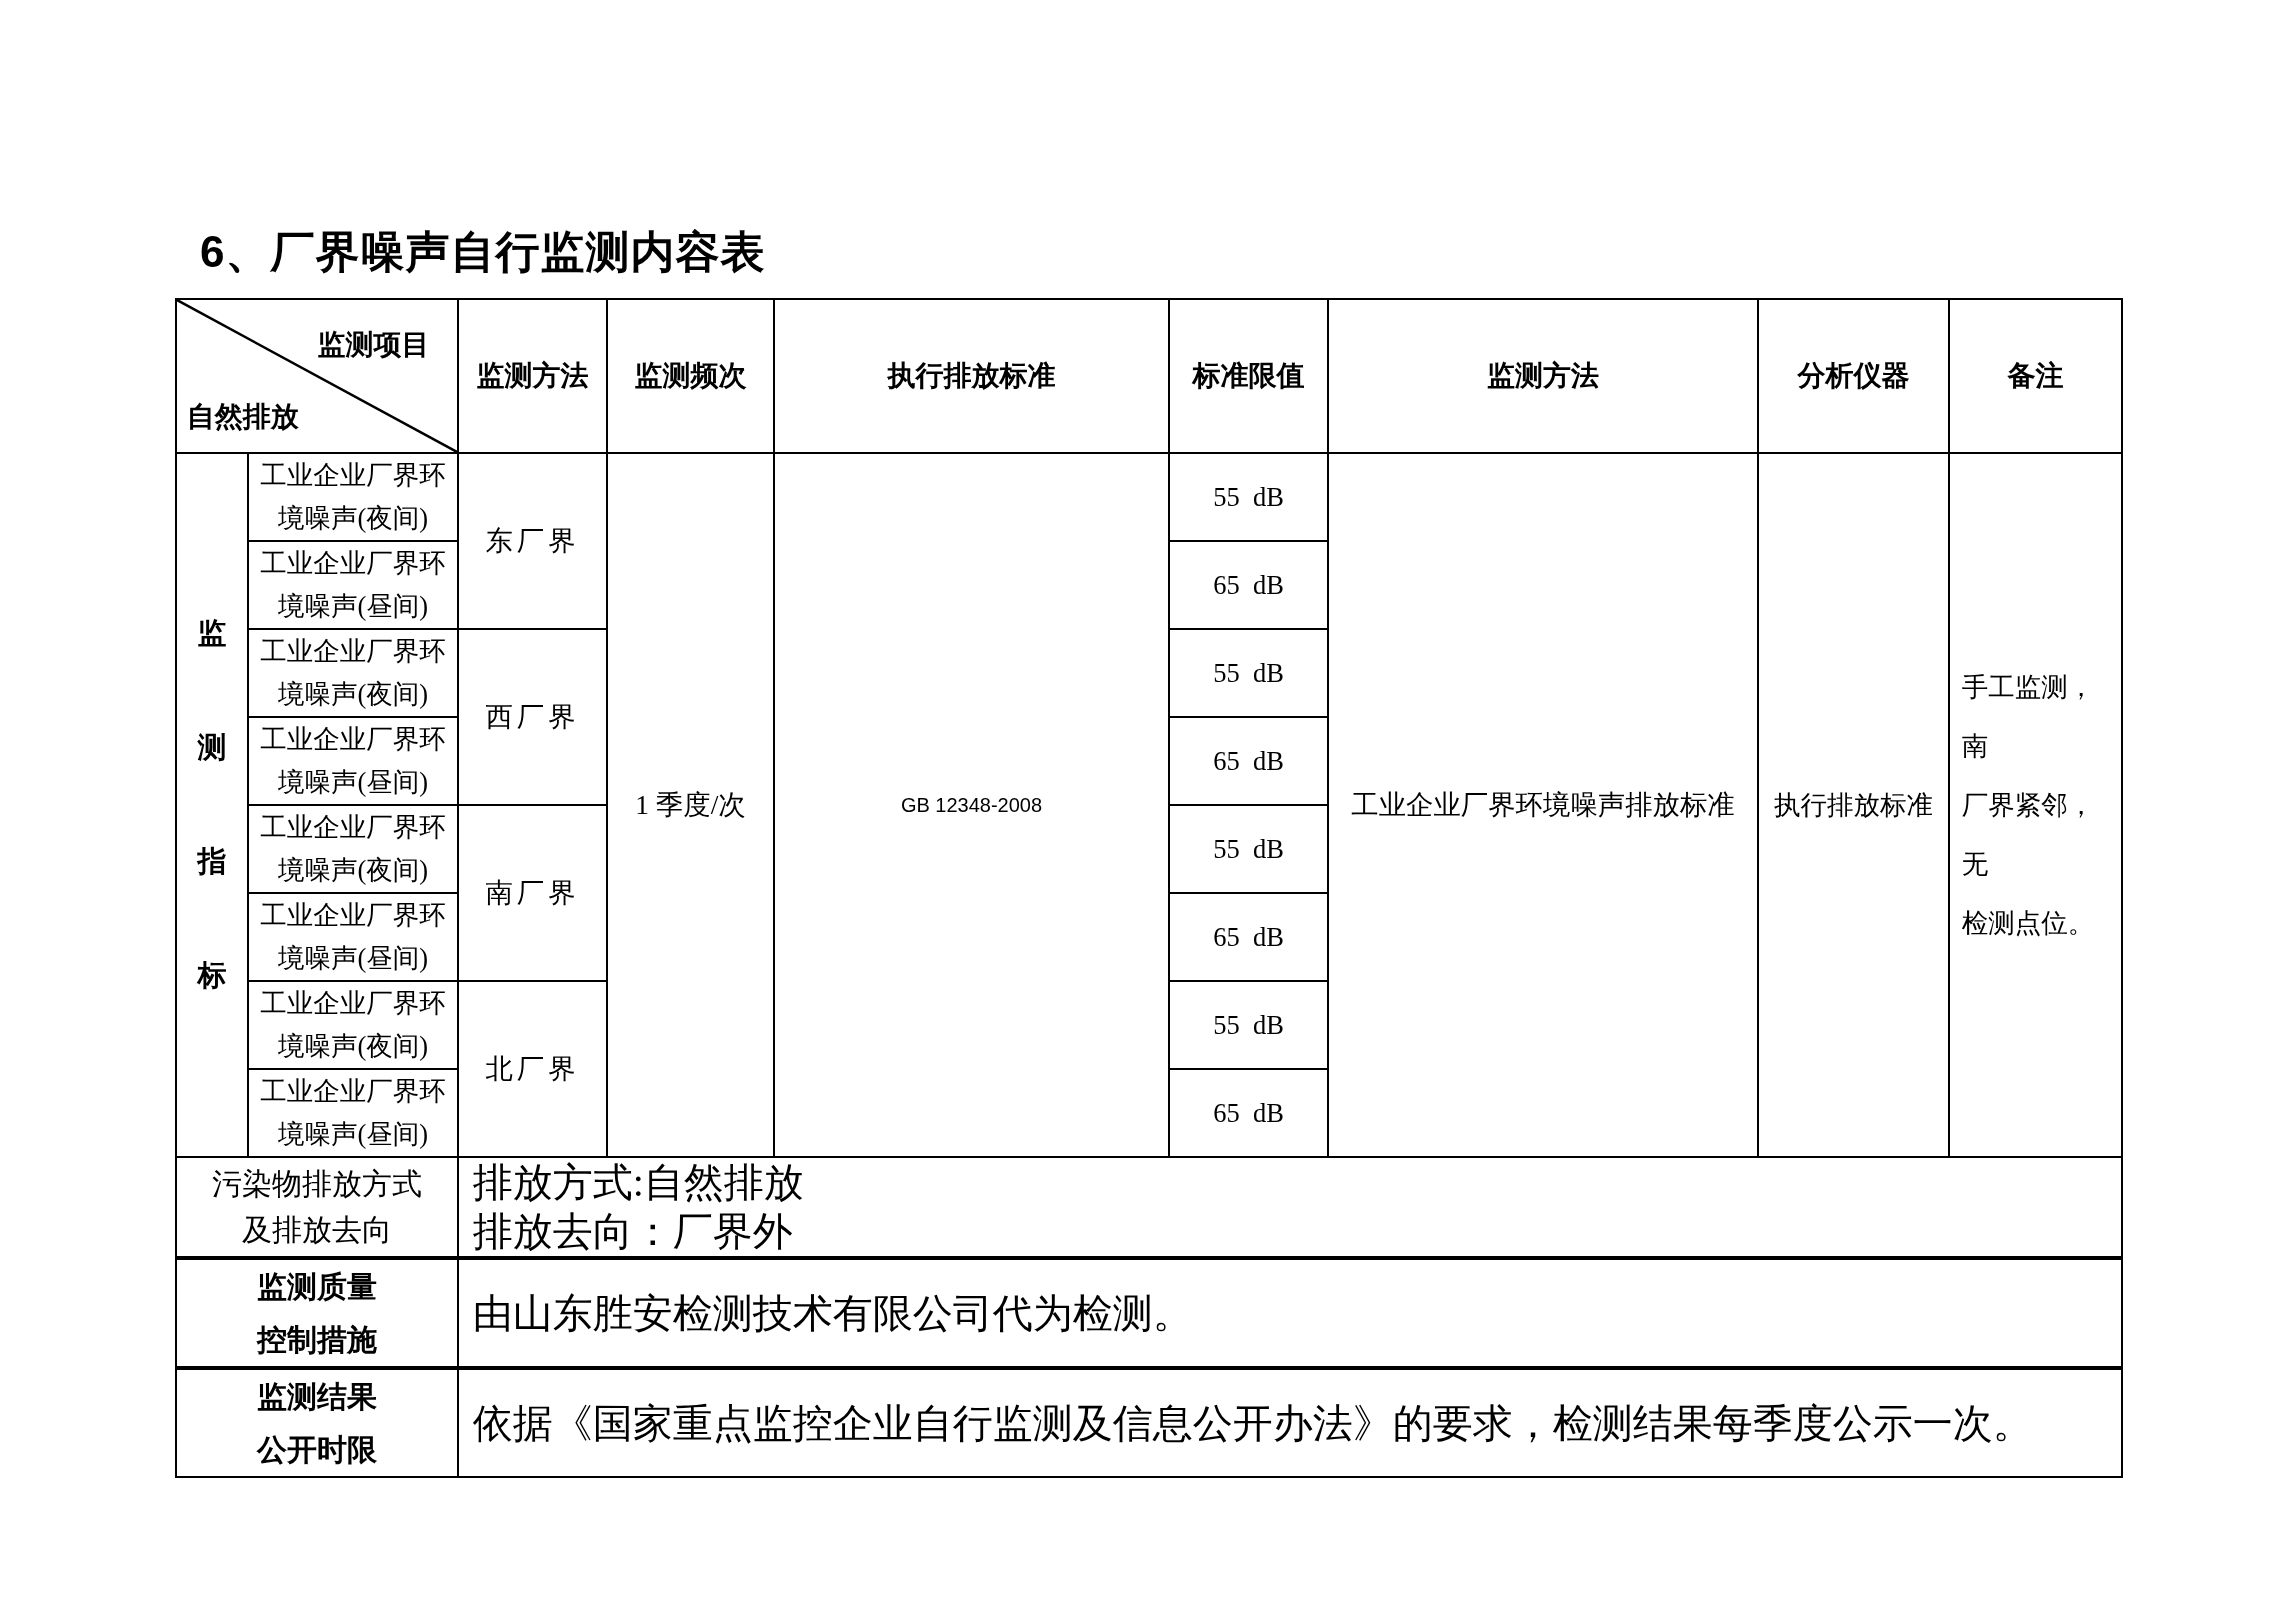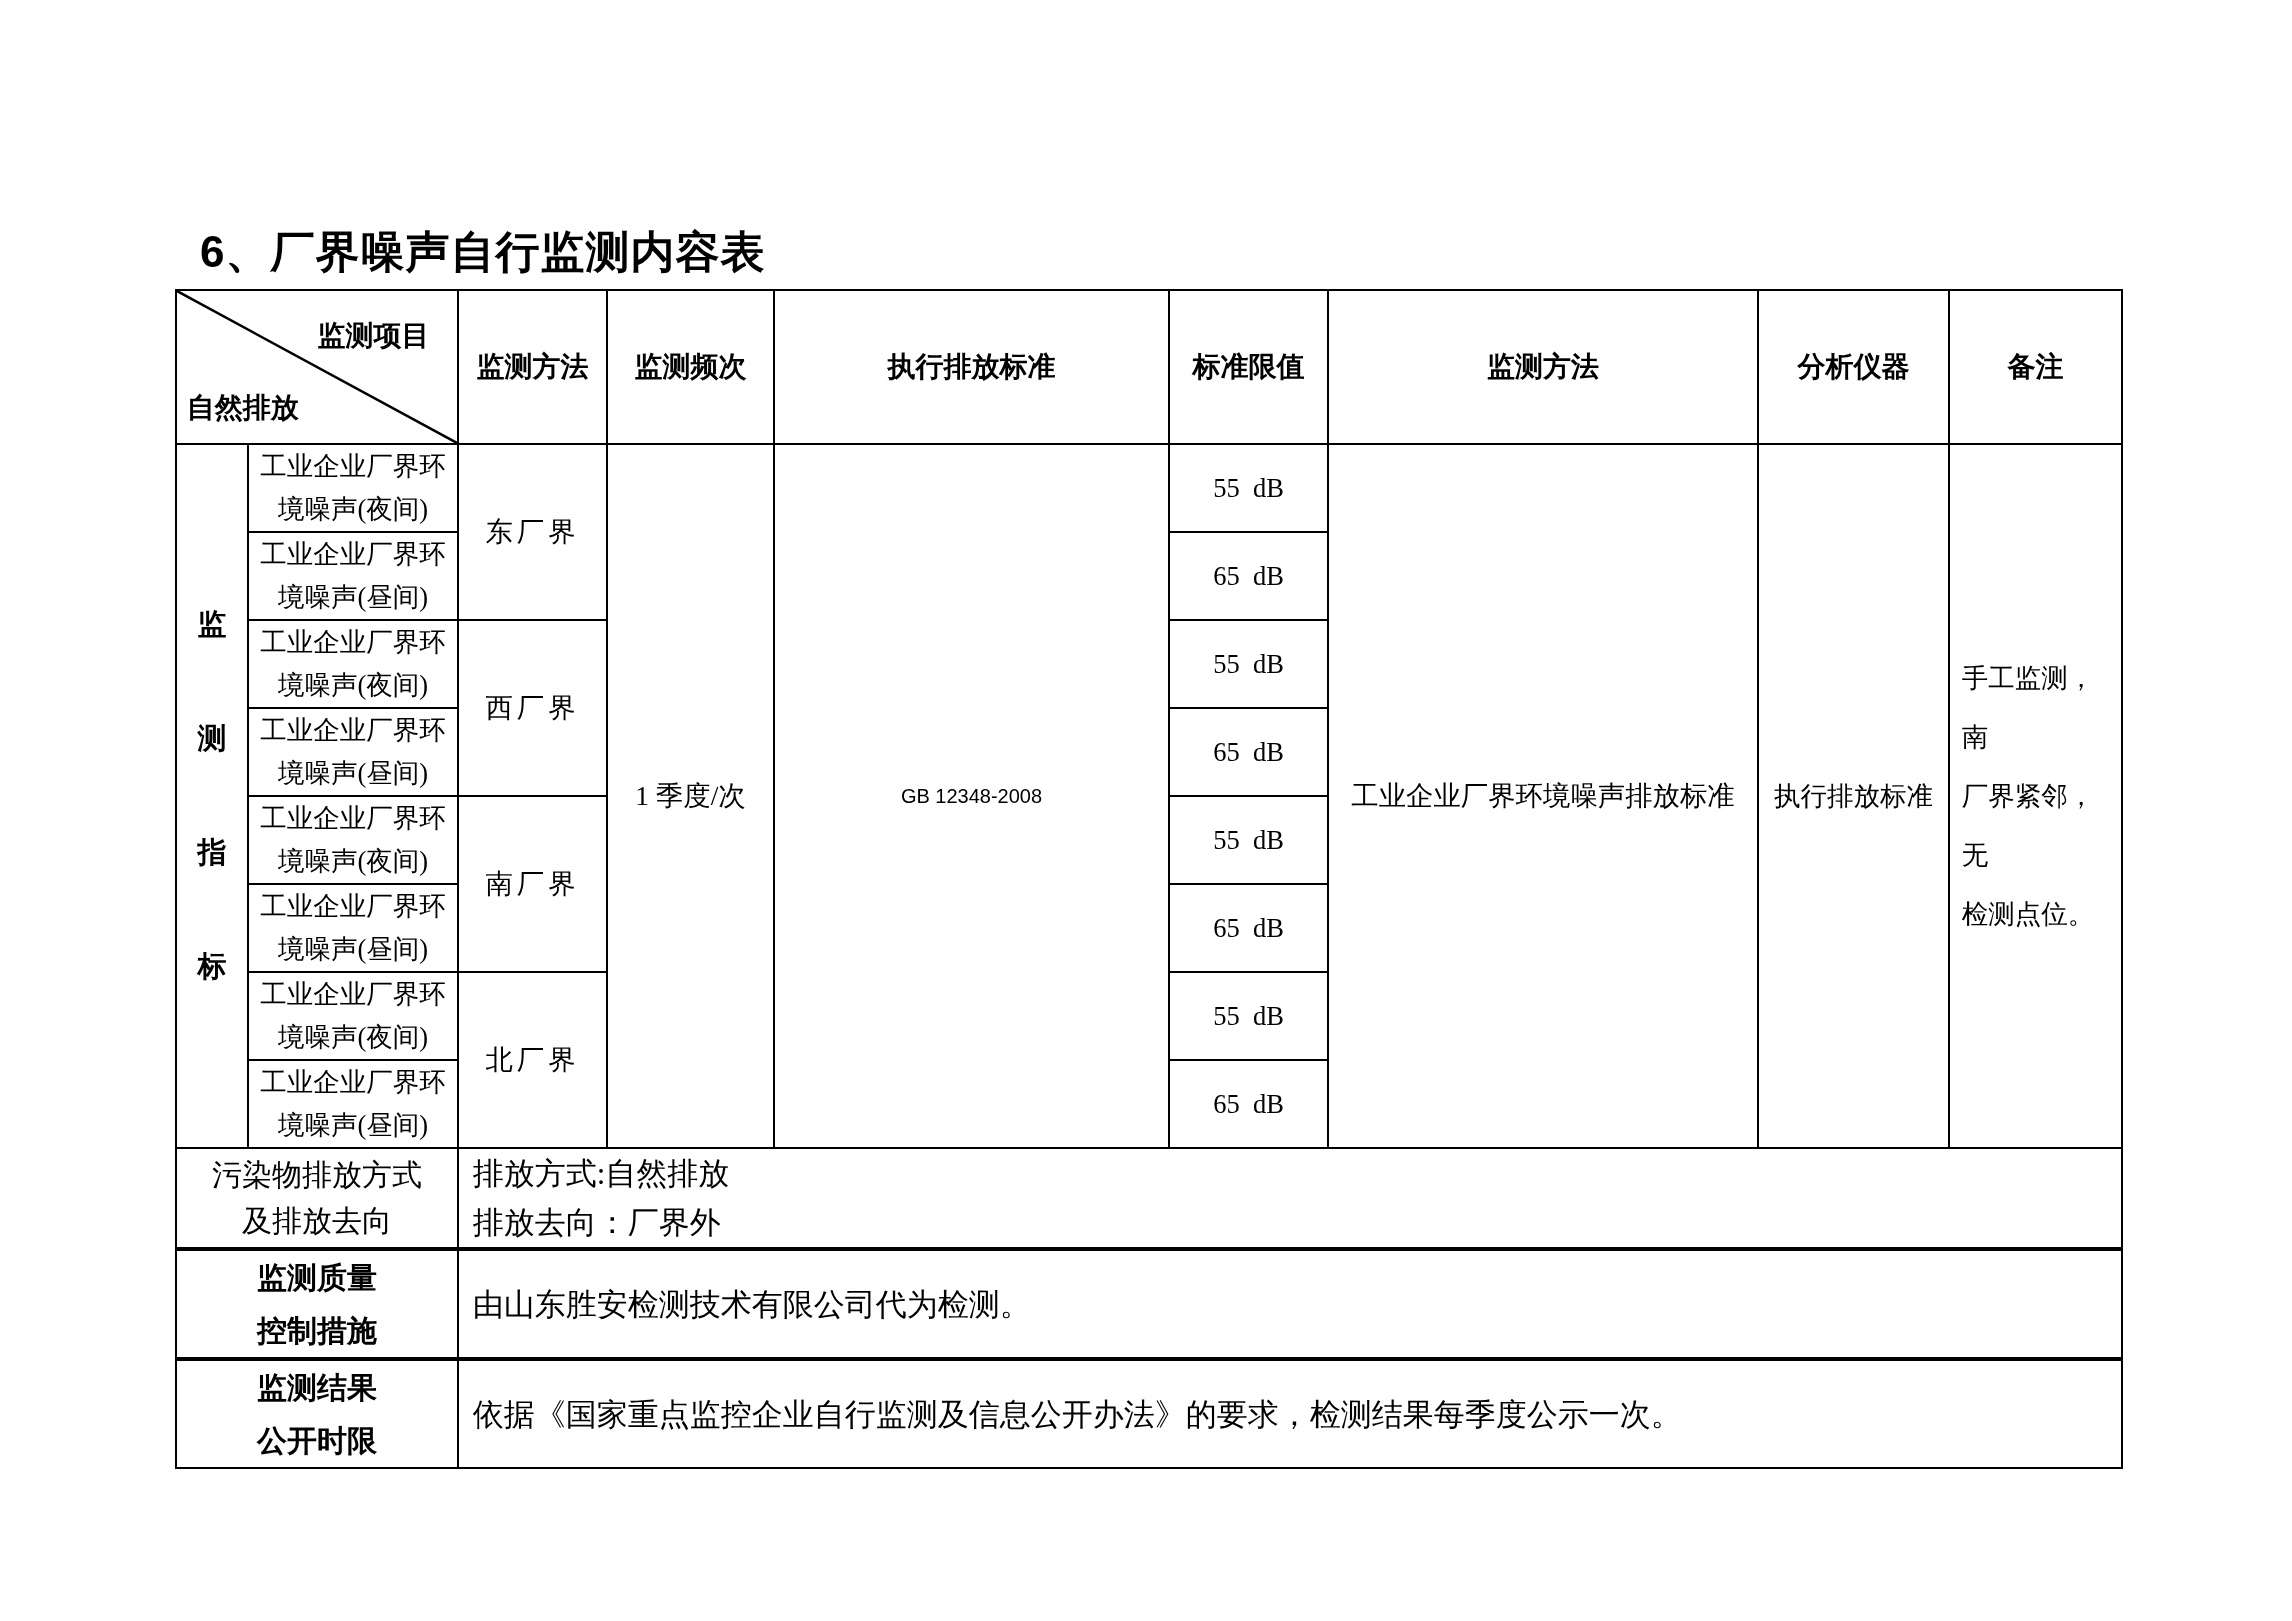--- a/index.html
+++ b/index.html
@@ -18,21 +18,21 @@
     font-family: "Liberation Sans", sans-serif;
     font-weight: bold;
     font-size: 44px;
     letter-spacing: 1px;
     white-space: nowrap;
     text-align: right;
   }
 
   table.main-table {
     position: absolute;
-    left: 175px; top: 289px;
+    left: 175px; top: 298px;
     width: 1945px;
     border-collapse: collapse;
     table-layout: fixed;
     border: 2.9px solid #000;
   }
   .main-table th, .main-table td {
     border: 2px solid #000;
     text-align: center;
     vertical-align: middle;
     overflow: hidden;
@@ -105,21 +105,21 @@
     white-space: pre-line;
   }
   td.b-label-bold {
     font-family: "Liberation Sans", sans-serif;
     font-weight: bold;
     font-size: 30px;
     line-height: 53px;
     white-space: pre-line;
   }
   td.b-content {
-    font-size: 31px;
+    font-size: 40px;
     line-height: 49px;
     text-align: left;
     padding-left: 13.7px;
     white-space: pre-line;
   }
 </style>
 </head>
 <body>
 
 <div class="page">

